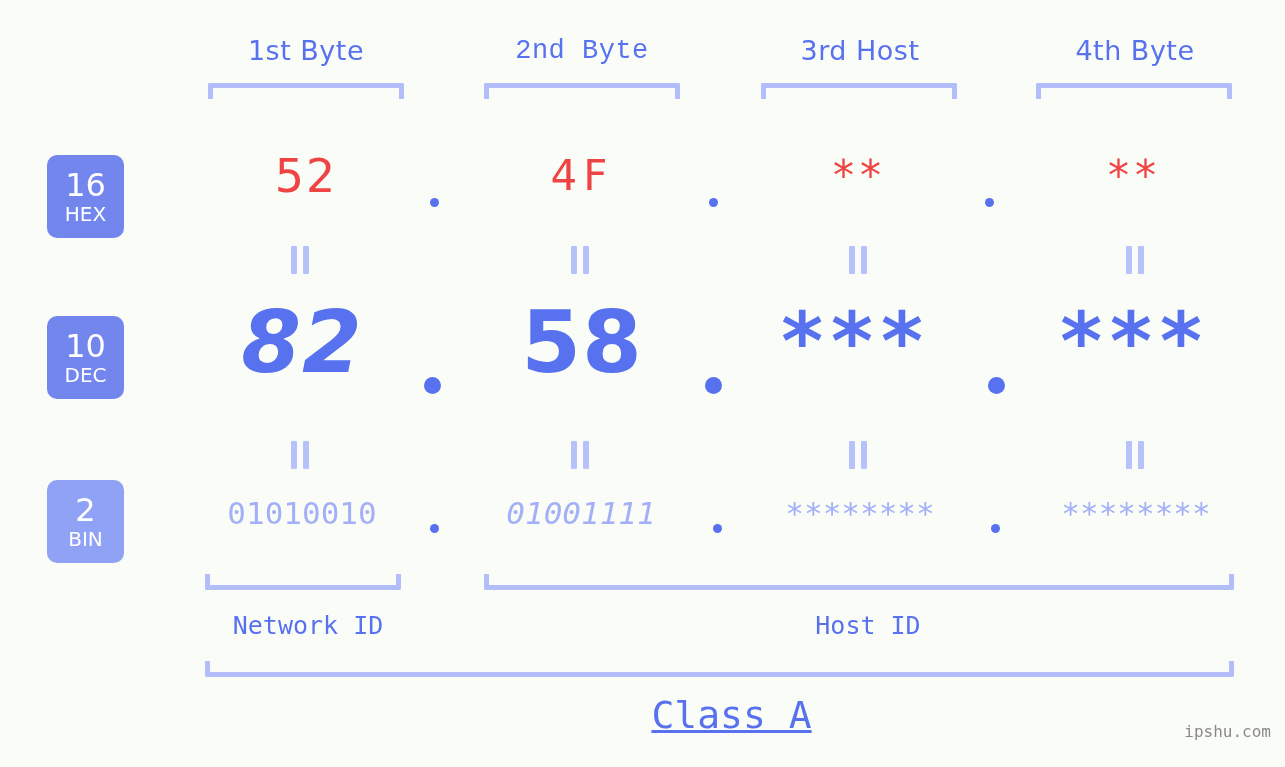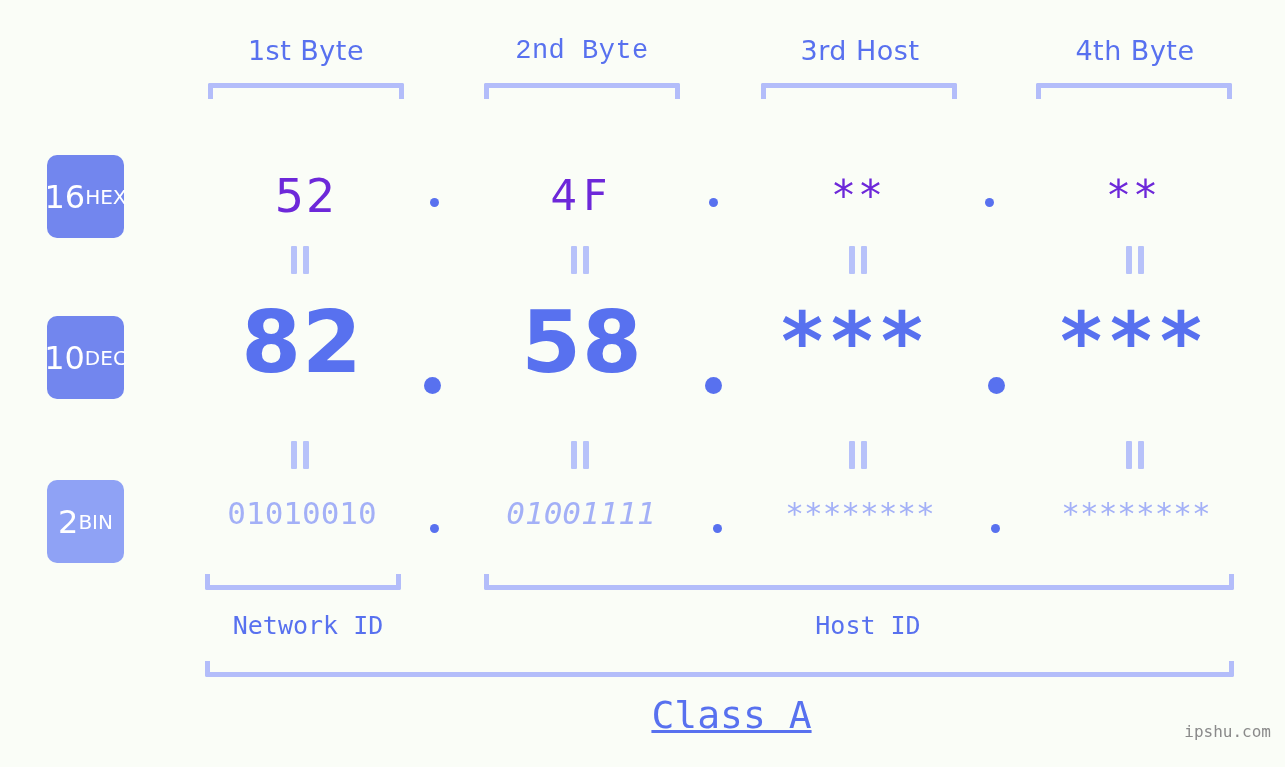--- a/index.html
+++ b/index.html
@@ -60,21 +60,21 @@
   
   .badge {
     position: absolute;
     left: 47px;
     width: 77px;
     height: 83px;
     border-radius: 10px;
     background: #7286ee;
     color: #ffffff;
     display: flex;
-    flex-direction: row;
+    flex-direction: column;
     align-items: center;
     justify-content: center;
     font-family: "DejaVu Sans", sans-serif;
   }
   .badge.light { background: #8fa2f5; }
   .badge .num {
     font-size: 32px;
     line-height: 34px;
     font-weight: 400;
     letter-spacing: 0px;
@@ -92,23 +92,22 @@
     text-align: center;
     white-space: nowrap;
   }
 
   .hex-row .cell {
     top: 148px;
     width: 260px;
     font-family: "DejaVu Sans", sans-serif;
     font-size: 46px;
     line-height: 56px;
-    color: #6d28d9;
+    color: #ef4444;
     letter-spacing: 2px;
-    margin-top: 20px;
   }
   .hex-row .cell.masked { letter-spacing: 6px; font-size: 42px; }
 
   .dec-row .cell {
     top: 290px;
     width: 260px;
     font-family: "DejaVu Sans", sans-serif;
     font-size: 86px;
     line-height: 104px;
     font-weight: 700;
@@ -235,21 +234,21 @@
   <div class="eqmark" style="left:846px; top:246px;">
       <i class="a"></i>
       <i class="b"></i>
     </div>
   <div class="eqmark" style="left:1123px; top:246px;">
       <i class="a"></i>
       <i class="b"></i>
     </div>
 
   <div class="dec-row">
-    <div class="cell" style="left:172px;">82</div>
+    <div class="cell" style="left:172px;font-style:italic;">82</div>
     <div class="cell" style="left:452px;">58</div>
     <div class="cell masked" style="left:726px;">***</div>
     <div class="cell masked" style="left:1005px;">***</div>
     <div class="dot big" style="left:424px; top:377px;"></div>
     <div class="dot big" style="left:705px; top:377px;"></div>
     <div class="dot big" style="left:988px; top:377px;"></div>
   </div>
 
   <div class="eqmark" style="left:288px; top:441px;">
       <i class="a"></i>

